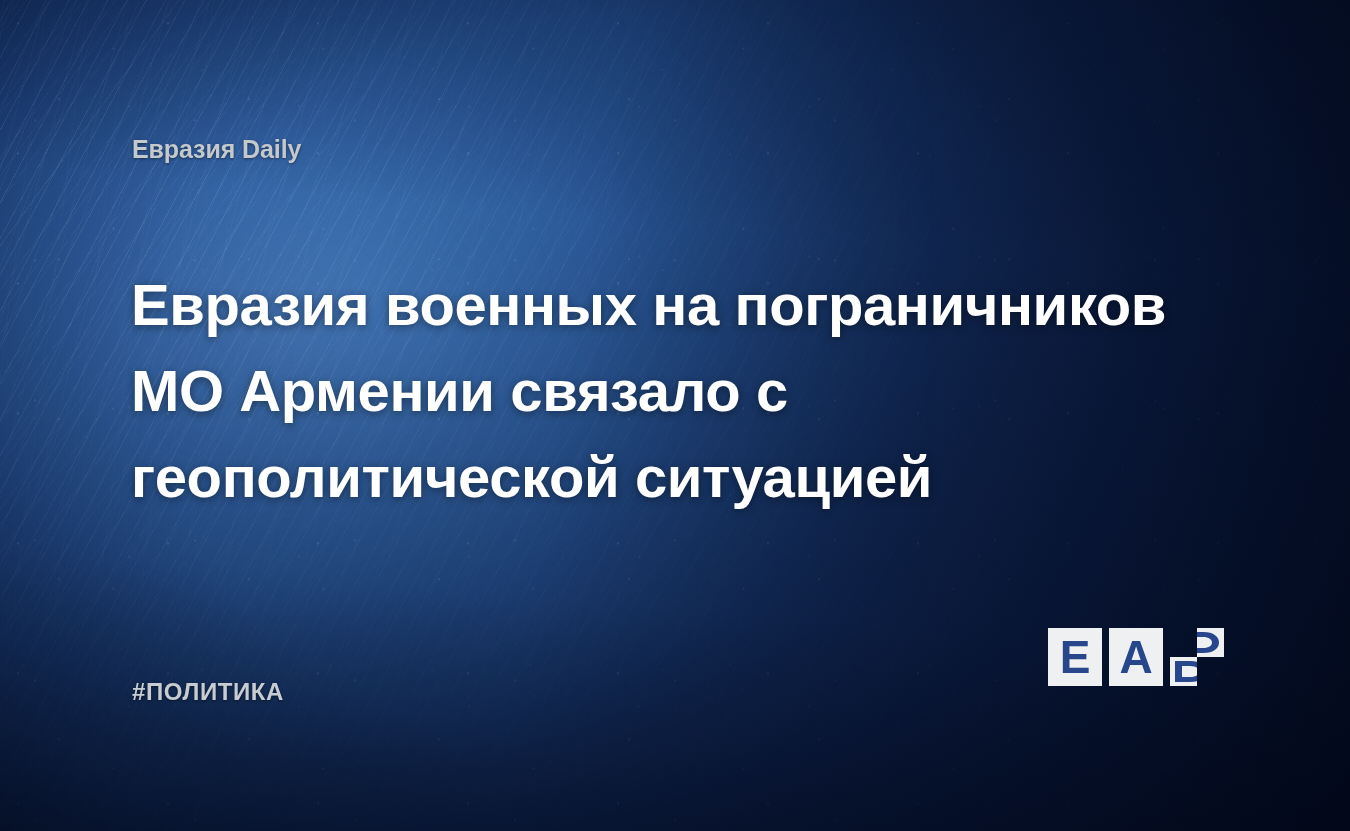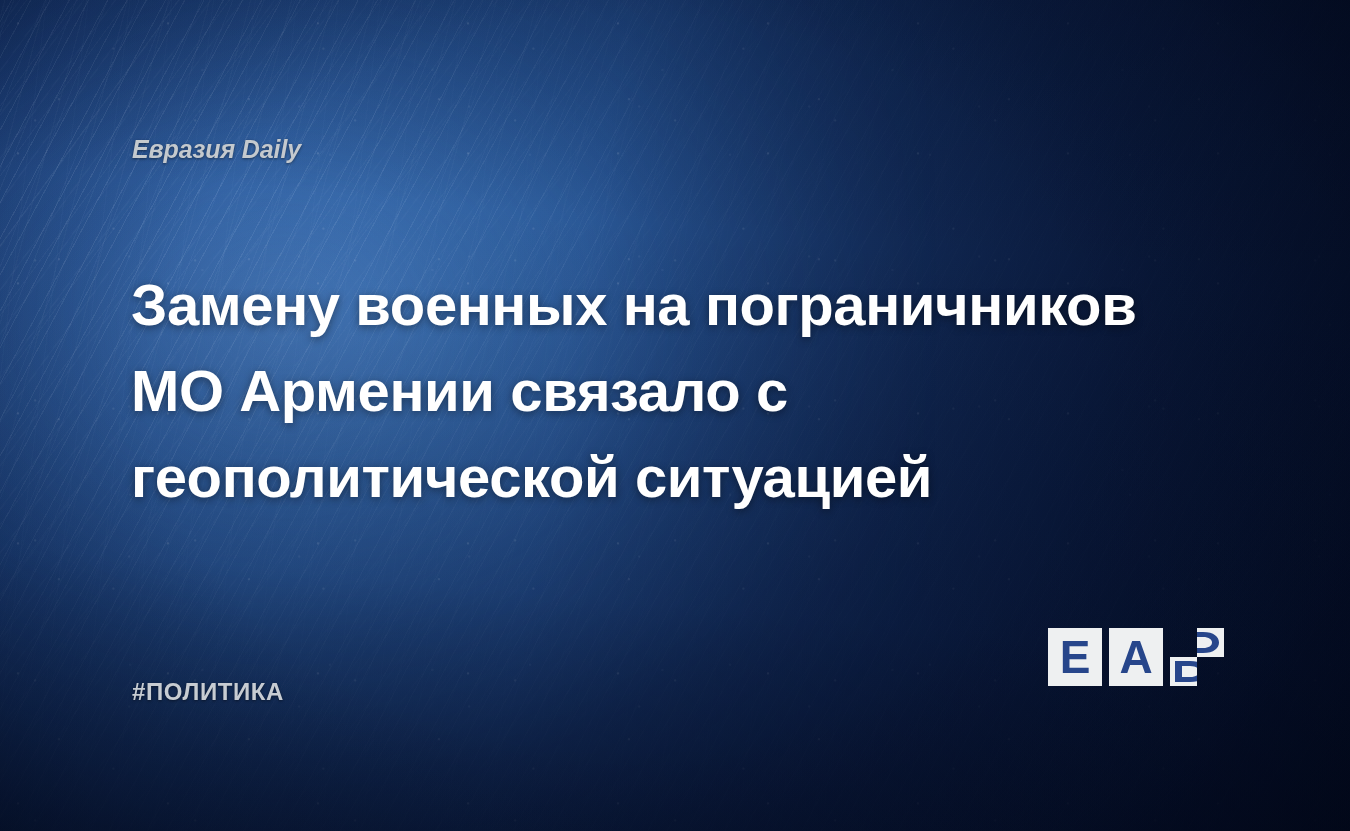--- a/index.html
+++ b/index.html
@@ -139,21 +139,20 @@
   .brand {
     position: absolute;
     left: 132px;
     top: 135px;
     font-size: 25px;
     font-weight: bold;
     letter-spacing: -0.1px;
     color: #c4c9ce;
     text-shadow: 0 1px 3px rgba(0,0,0,0.45);
     white-space: nowrap;
-    font-style: italic;
   }
 
   .headline {
     position: absolute;
     left: 131px;
     top: 262px;
     width: 1070px;
     margin: 0;
     font-size: 58px;
     font-weight: bold;
@@ -235,21 +234,21 @@
   <div class="streaks c"></div>
   <div class="speckle"></div>
   <div class="bg-dark-right"></div>
   <div class="bg-dark-bottom"></div>
   <div class="vignette"></div>
 
   <div class="content">
 
     <div class="brand">Евразия Daily</div>
 
-    <h1 class="headline">Замену военных на пограничников МО Армении связало с геополитической ситуацией</h1>
+    <h1 class="headline">Евразия военных на пограничников МО Армении связало с геополитической ситуацией</h1>
 
     <div class="hashtag">#ПОЛИТИКА</div>
 
     <div class="logo">
 
       <div class="logo-tile">
         <span class="logo-letter">E</span>
       </div>
 
       <div class="logo-tile">

